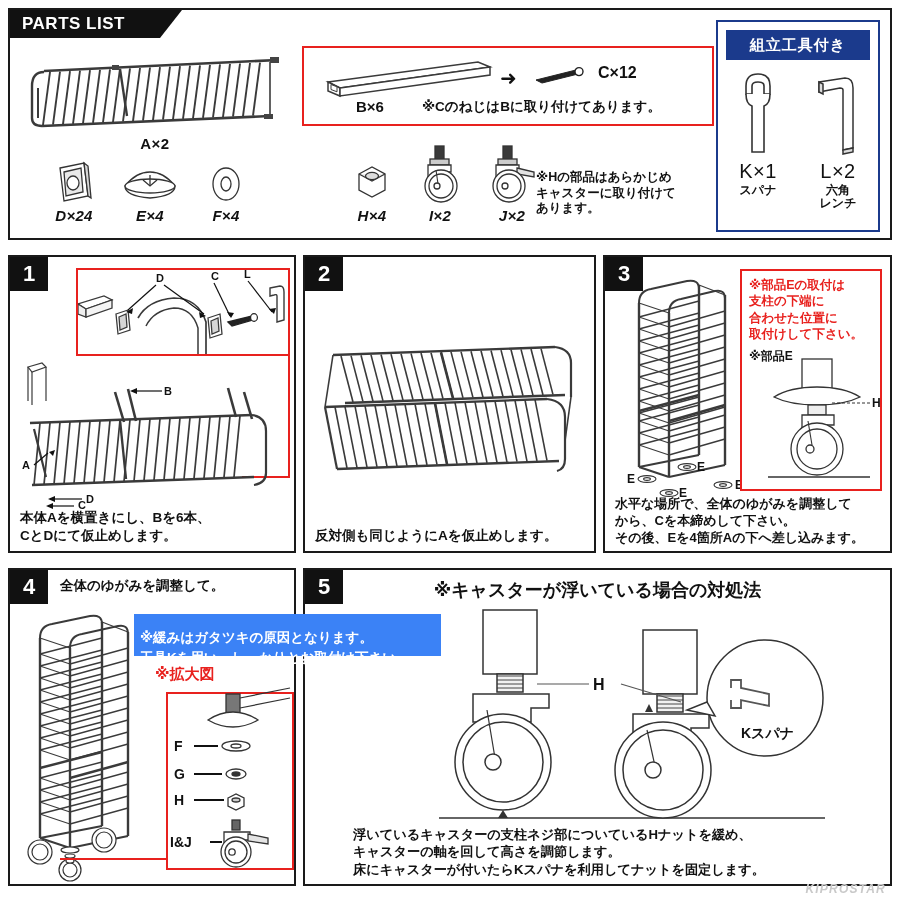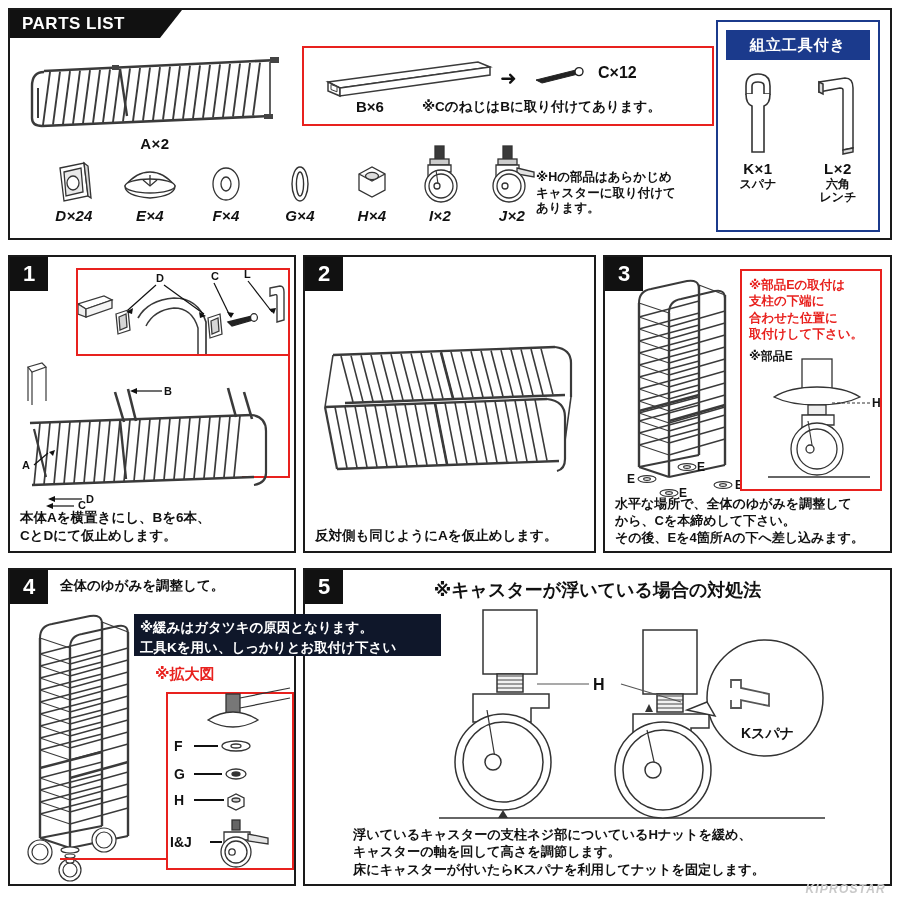--- a/index.html
+++ b/index.html
@@ -63,21 +63,21 @@
     border:2px solid #1b3a8c;box-sizing:border-box;background:#fff;
   }
   #tool-box .tb-title{
     margin:8px;height:30px;background:#1b3a8c;color:#fff;
     display:flex;align-items:center;justify-content:center;
     font-weight:bold;font-size:15px;letter-spacing:1px;
   }
   #tool-box .tools{display:flex;justify-content:space-around;margin-top:4px;}
   #tool-box .tool{width:68px;text-align:center;}
   #tool-box .tool .art{height:92px;display:flex;align-items:center;justify-content:center;}
-  #tool-box .tool .lbl{font-weight:bold;font-size:15px;letter-spacing:.5px;}
+  #tool-box .tool .lbl{font-weight:normal;font-size:20px;letter-spacing:.5px;}
   #tool-box .tool .sub{font-weight:bold;font-size:12px;line-height:1.1;margin-top:1px;}
 
   
   .step-num{
     position:absolute;left:0;top:0;width:38px;height:34px;background:#111;
     color:#fff;font-weight:bold;font-size:22px;
     display:flex;align-items:center;justify-content:center;
   }
   .cap{
     position:absolute;left:10px;right:8px;bottom:6px;
@@ -106,22 +106,22 @@
     position:absolute;right:8px;top:12px;width:142px;height:222px;
     border:2px solid #e8211e;box-sizing:border-box;background:#fff;padding:6px 7px;
   }
   #s3-box .warn{color:#e8211e;font-weight:bold;font-size:12.5px;line-height:1.3;}
   #s3-box .sub{font-weight:bold;font-size:12px;margin-top:6px;}
 
   
   #s4-head{position:absolute;left:50px;top:7px;font-size:13.5px;font-weight:bold;}
   #s4-banner{
     position:absolute;left:134px;top:614px;width:307px;height:42px;
-    background:#0f172a;color:#fff;font-weight:bold;font-size:13.5px;
-    line-height:1.45;padding:4px 6px 0 6px;box-sizing:border-box;z-index:40;
+    background:#3b82f6;color:#fff;font-weight:bold;font-size:13.5px;
+    line-height:1.45;padding:14px 6px 0 6px;box-sizing:border-box;z-index:40;
     white-space:nowrap;
   }
   #s4-zoomlabel{position:absolute;left:145px;top:95px;color:#e8211e;font-weight:bold;font-size:15px;}
   #s4-detail{
     position:absolute;left:156px;top:122px;width:128px;height:178px;
     border:2px solid #e8211e;box-sizing:border-box;background:#fff;
   }
 
   
   #s5-title{position:absolute;left:0;right:0;top:8px;text-align:center;
@@ -239,31 +239,20 @@
         <svg width="40" height="40" viewBox="0 0 40 40">
           <g stroke="#333" stroke-width="1.3" fill="#fff">
             <ellipse cx="20" cy="20" rx="13" ry="16"></ellipse>
             <ellipse cx="20" cy="20" rx="5" ry="7"></ellipse>
           </g>
         </svg>
       </div>
       <div class="lbl">F×4</div>
     </div>
 
-    <div class="spart" style="left:250px">
-      <div class="art">
-        <svg width="30" height="40" viewBox="0 0 30 40">
-          <g stroke="#333" stroke-width="1.4" fill="#fff">
-            <ellipse cx="15" cy="20" rx="8" ry="17"></ellipse>
-            <ellipse cx="15" cy="20" rx="3.6" ry="12"></ellipse>
-          </g>
-        </svg>
-      </div>
-      <div class="lbl">G×4</div>
-    </div>
 
     <div class="spart" style="left:322px">
       <div class="art">
         <svg width="42" height="42" viewBox="0 0 42 42">
           <g stroke="#333" stroke-width="1.3" fill="#fff">
             <path d="M8 12 L21 5 L34 12 L34 28 L21 35 L8 28 Z"></path>
             <path d="M8 12 L21 19 L34 12" fill="#efefef"></path>
             <ellipse cx="21" cy="14" rx="6.5" ry="3.6" fill="#ddd"></ellipse>
           </g>
         </svg>

